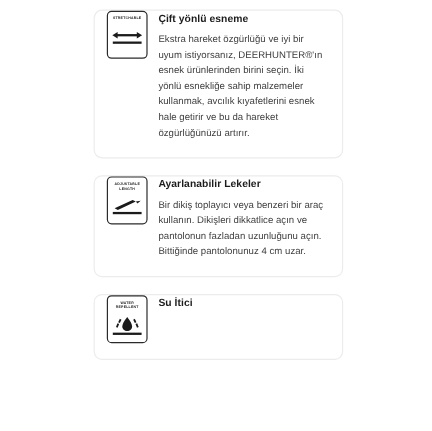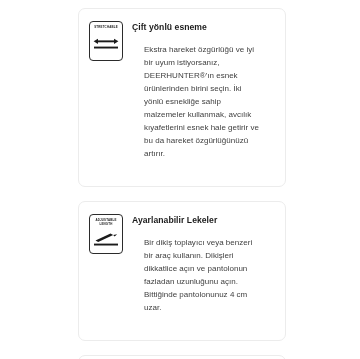--- a/index.html
+++ b/index.html
@@ -29,21 +29,21 @@
     display: flex;
     flex-direction: column;
     gap: 14px;
   }
   .feature-card {
     box-sizing: border-box;
     width: 208px;
     background: #ffffff;
     border: 1px solid #ececec;
     border-radius: 7px;
-    padding: 12px 11px 13px 10px;
+    padding: 0 11px 13px 10px;
     display: flex;
     align-items: flex-start;
     gap: 9px;
   }
   
   .pictogram {
     flex: 0 0 auto;
     width: 34px;
     height: 40px;
     box-sizing: border-box;
@@ -89,21 +89,21 @@
     line-height: 1.2;
     font-weight: 700;
     color: #1c1c1c;
     margin: 0 0 7px 0;
     letter-spacing: 0.05px;
   }
   .feature-body {
     font-size: 8px;
     line-height: 1.62;
     color: #3e3e3e;
-    margin: 12px;
+    margin: 0;
     letter-spacing: 0.02px;
   }
 </style>
 </head>
 <body>
 
 <div class="page">
   <div class="feature-list">
 
     <div class="feature-card">

